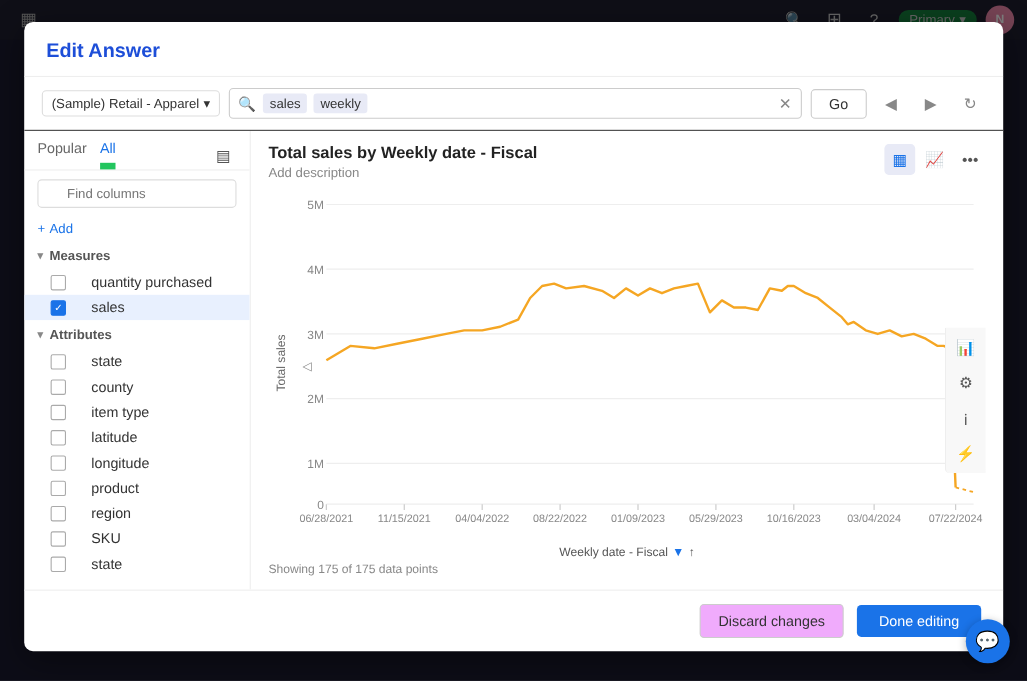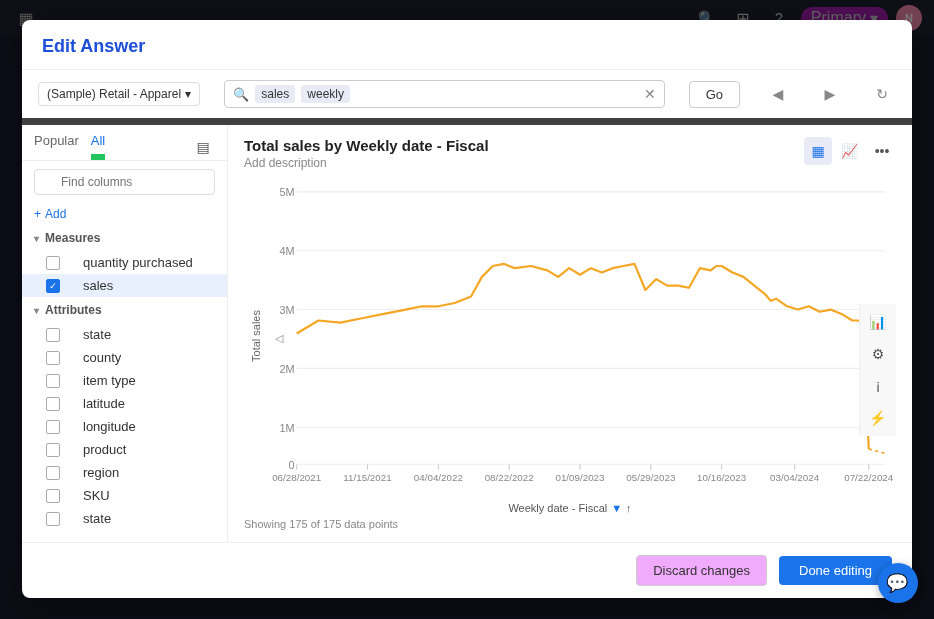--- a/index.html
+++ b/index.html
@@ -29,25 +29,25 @@
       color: #ccc;
       cursor: pointer;
       font-size: 14px;
     }
     .nav-grid-btn {
       width: 28px; height: 28px;
       display: flex; align-items: center; justify-content: center;
       color: #ccc;
     }
     .nav-primary-btn {
-      background: #a21caf;
+      background: #15803d;
       border-radius: 14px;
       padding: 2px 10px;
       color: #ccc;
-      font-size: 16px;
+      font-size: 12px;
       display: flex; align-items: center; gap: 4px;
       cursor: pointer;
     }
     .nav-avatar {
       width: 26px; height: 26px;
       border-radius: 50%;
       background: #e8a;
       display: flex; align-items: center; justify-content: center;
       font-size: 11px;
       font-weight: bold;
@@ -96,22 +96,22 @@
       font-size: 18px;
       font-weight: 600;
       color: #1d4ed8;
     }
 
     
     .search-bar {
       display: flex;
       align-items: center;
       padding: 10px 16px;
-      border-bottom: 7px solid #404040;
-      gap: 24px;
+      border-bottom: 1px solid #404040;
+      gap: 8px;
     }
     .search-bar-inner {
       flex: 1;
       border: 1px solid #ccc;
       border-radius: 4px;
       display: flex;
       align-items: center;
       padding: 4px 8px;
       gap: 6px;
     }

